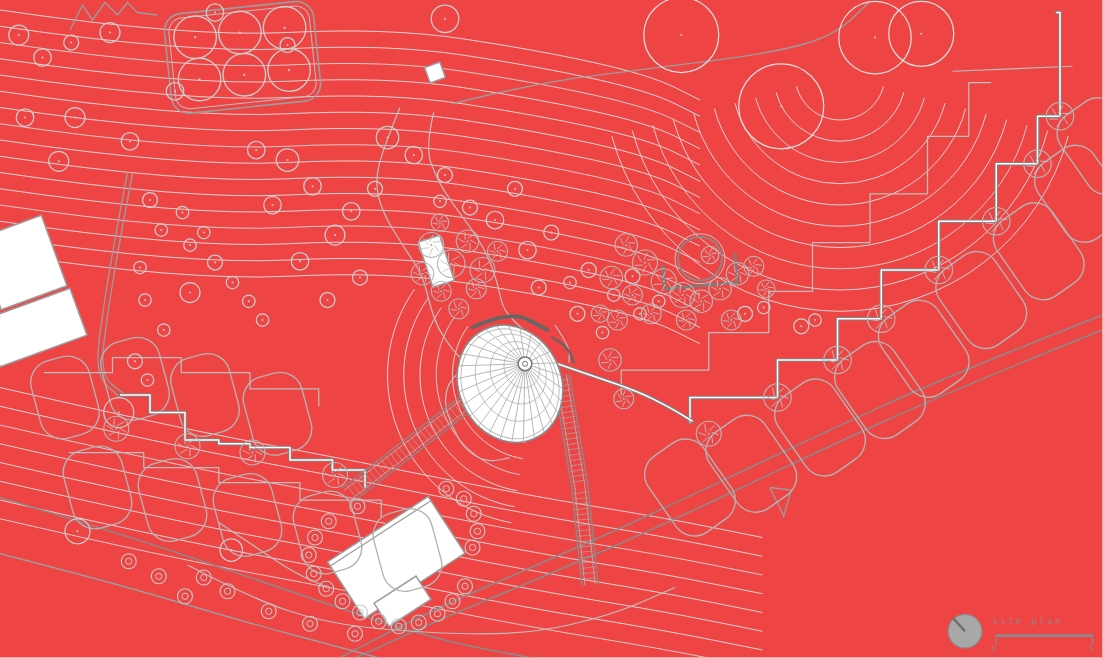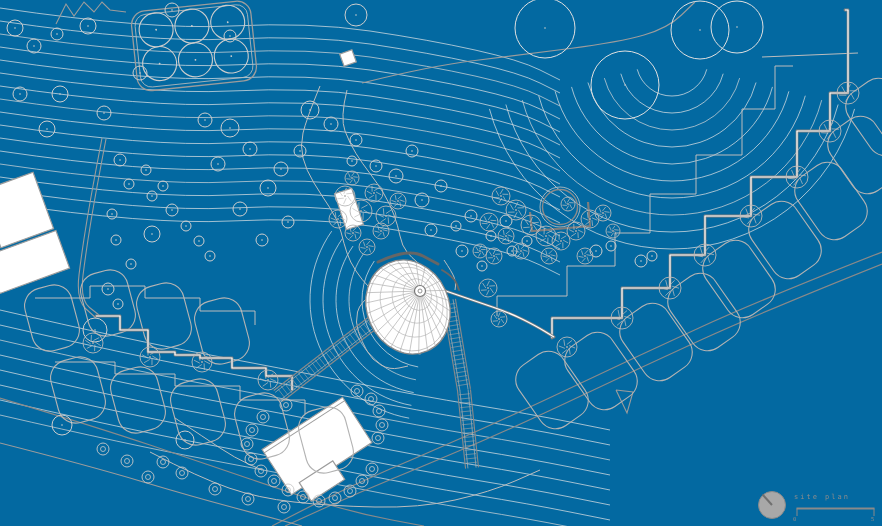--- a/index.html
+++ b/index.html
@@ -1,16 +1,16 @@
 <!DOCTYPE html>
 <html><head>
 <meta charset="utf-8">
 <style>
   html,body{margin:0;padding:0;background:#ffffff;}
-  .stage{position:relative;width:882px;height:526px;background:#0369a1;overflow:hidden;
+  .stage{position:relative;width:882px;height:526px;background:#ef4444;overflow:hidden;
          font-family:"DejaVu Sans",sans-serif;}
   svg{display:block;}
   .legend-text{font-family:"DejaVu Sans Mono",monospace;font-size:7px;letter-spacing:2px;fill:#8c8c8c;}
   .tick-text{font-family:"DejaVu Sans Mono",monospace;font-size:5.5px;fill:#8c8c8c;}
 </style>
 </head>
 <body>
 
 <div class="stage">
   <svg id="plan-svg" width="882" height="526" viewBox="0 0 882 526">

